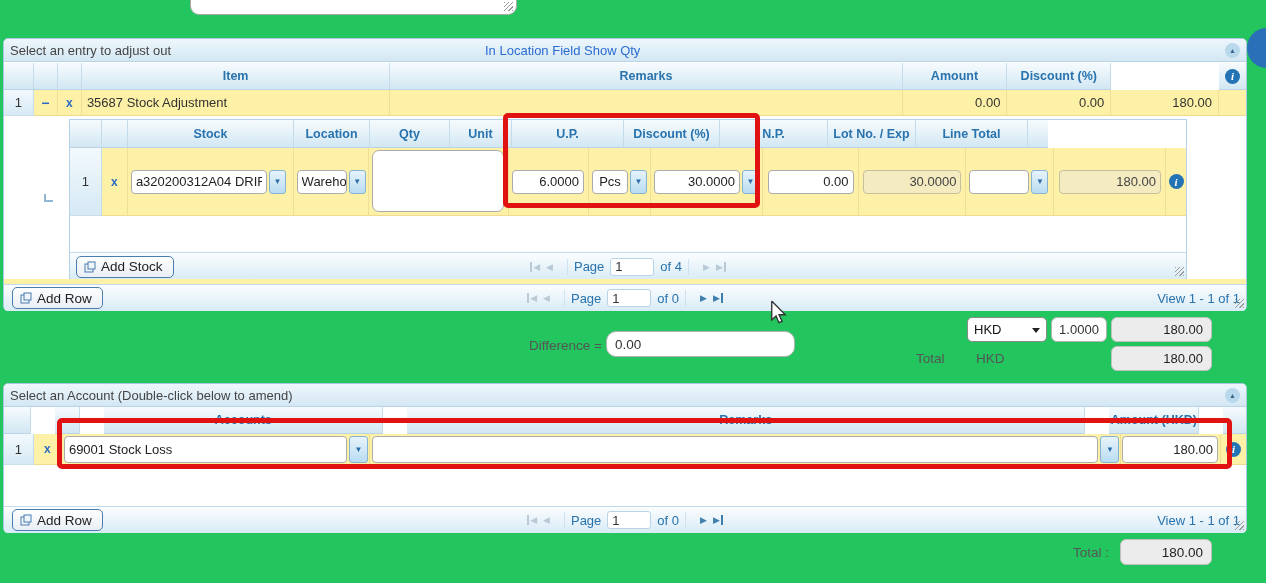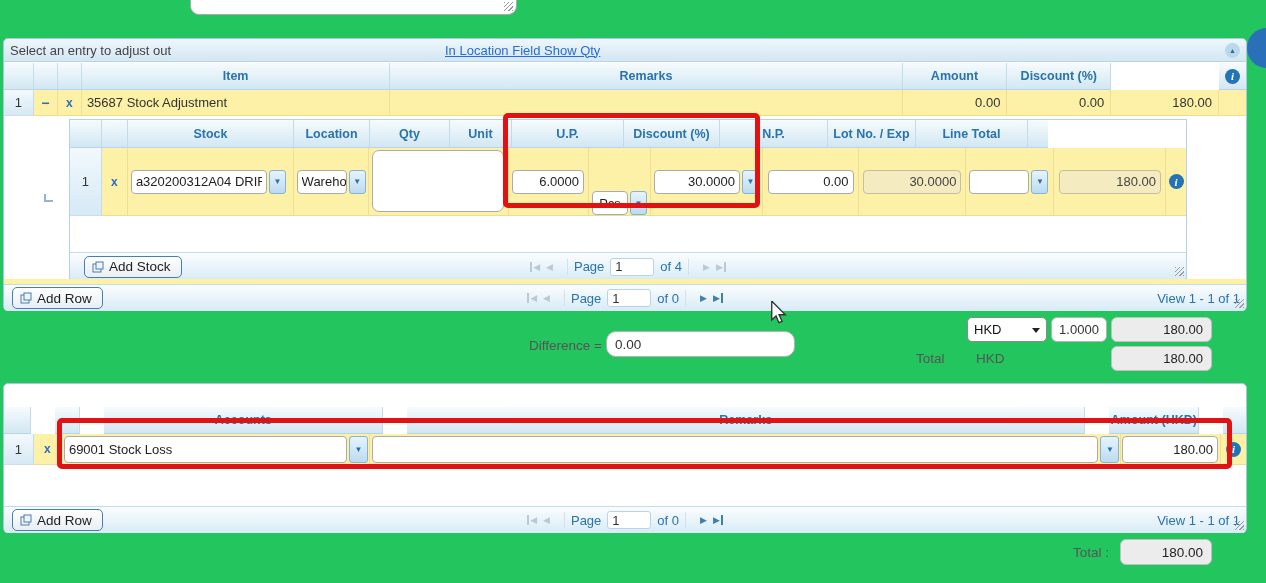--- a/index.html
+++ b/index.html
@@ -93,21 +93,21 @@
   .info-badge {
     width:15px; height:15px; border-radius:50%; background:#2474b5; color:#fff;
     font:italic bold 11px "Liberation Serif",serif;
     display:inline-flex; align-items:center; justify-content:center;
   }
   .resize-grip {
     position:absolute; width:9px; height:9px;
     background:repeating-linear-gradient(135deg,#9a9a9a 0 1px,transparent 1px 3px);
   }
   .red-rect { position:absolute; border:5px solid #e01212; border-radius:5px; z-index:10; pointer-events:none; }
-  .link { color:#2b6cd4; text-decoration:underline; cursor:pointer; }
+  .link { color:#2b6cd4; cursor:pointer;margin-left:40px; }
   .plainlabel { color:#555; font-size:13.5px; }
   .sel {
     border:1px solid #8a8a8a; border-radius:5px; background:#fff; height:25px;
     display:flex; align-items:center; padding:0 6px; color:#111; font-size:13px; position:relative; cursor:pointer;
   }
   .sel .chev { position:absolute; right:6px; top:10px; width:0; height:0;
     border-left:4px solid transparent; border-right:4px solid transparent; border-top:5px solid #222; }
   textarea.spec {
     border:1px solid #ababab; border-radius:7px; background:#fff; resize:none; outline:none;
     font-family:"Liberation Sans",sans-serif;
@@ -196,21 +196,21 @@
             <input class="gin" readonly="" style="width: 50px; padding-right: 0px;" value="Warehou:">
             <span class="combo-arrow">▼</span>
           </span>
         </div>
         <div class="ycell" style="width:140px; align-items:flex-start;">
           <textarea class="spec" style="width: 132px; height: 62px; margin: 2px 0px 0px 3px;" value=""></textarea>
         </div>
         <div class="ycell right" style="width:80px; padding-right:4px;">
           <input class="gin num" readonly="" style="width: 72px;" value="6.0000">
         </div>
-        <div class="ycell" style="width:62px; padding-left:3px;align-items:flex-end;">
+        <div class="ycell" style="width:62px; padding-left:3px;">
           <span class="fieldrow">
             <input class="gin" readonly="" style="width: 36px; text-align: center; padding: 0px 2px;" value="Pcs">
             <span class="combo-arrow">▼</span>
           </span>
         </div>
         <div class="ycell" style="width:112px; padding-left:3px;">
           <span class="fieldrow">
             <input class="gin num" readonly="" style="width: 86px;" value="30.0000">
             <span class="combo-arrow">▼</span>
           </span>
@@ -229,21 +229,21 @@
         </div>
         <div class="ycell right" style="width:112px; padding-right:4px;">
           <input class="gin num dis" readonly="" style="width: 102px;" value="180.00">
         </div>
         <div class="ycell center" style="width:20px; border-right:none; justify-content:center;">
           <span class="info-badge">i</span>
         </div>
       </div>
 
       <div class="pagerbar" style="top:132px; height:28px;">
-        <button class="btn" style="margin-left:14px;">
+        <button class="btn" style="margin-left:6px;">
           <svg width="12" height="12">
             <rect x="1" y="3" width="8" height="8" fill="none" stroke="#4a7db0"></rect>
             <rect x="4" y="1" width="7" height="7" fill="#eef5fb" stroke="#4a7db0"></rect>
           </svg>
           <span>Add Stock</span>
         </button>
         <div class="pager-center">
           <span class="pg-arrows">
             <span class="pg-dis" style="border-left:2px solid #b9cad6; padding-left:1px;">◀</span>
             <span class="pg-dis">◀</span>
@@ -304,20 +304,26 @@
     <span class="chev"></span>
   </div>
   <input class="abs" readonly="" style="left: 1051px; top: 317px; width: 56px; height: 25px; border: 1px solid rgb(179, 179, 179); border-radius: 6px; text-align: center; font-size: 13px; color: rgb(51, 51, 51); background: rgb(253, 253, 253); font-family: &quot;Liberation Sans&quot;, sans-serif; outline: none;" value="1.0000">
   <input class="gin gray abs" readonly="" style="left: 1111px; top: 317px; width: 101px; height: 25px; padding-right: 8px; font-size: 13px;" value="180.00">
 
   <span class="plainlabel abs" style="left:916px; top:351px;">Total</span>
   <span class="plainlabel abs" style="left:976px; top:351px;">HKD</span>
   <input class="gin gray abs" readonly="" style="left: 1111px; top: 346px; width: 101px; height: 25px; padding-right: 8px; font-size: 13px;" value="180.00">
 
   <div class="panel" style="left:3px; top:383px; width:1244px; height:150px;">
+    <div class="panel-header">
+      <span>Select an Account (Double-click below to amend)</span>
+      <span class="collapse-btn">
+        <span>▲</span>
+      </span>
+    </div>
 
     <div class="gridrow" style="top:23px; height:27px;gap:24px;">
       <div class="hcell" style="width:30px;"></div>
       <div class="hcell" style="width:28px;"></div>
       <div class="hcell" style="width:309px;">Accounts</div>
       <div class="hcell" style="width:752px;">Remarks</div>
       <div class="hcell" style="width:100px;">Amount (HKD)</div>
       <div class="hcell" style="width:25px; border-right:none;"></div>
     </div>
 

